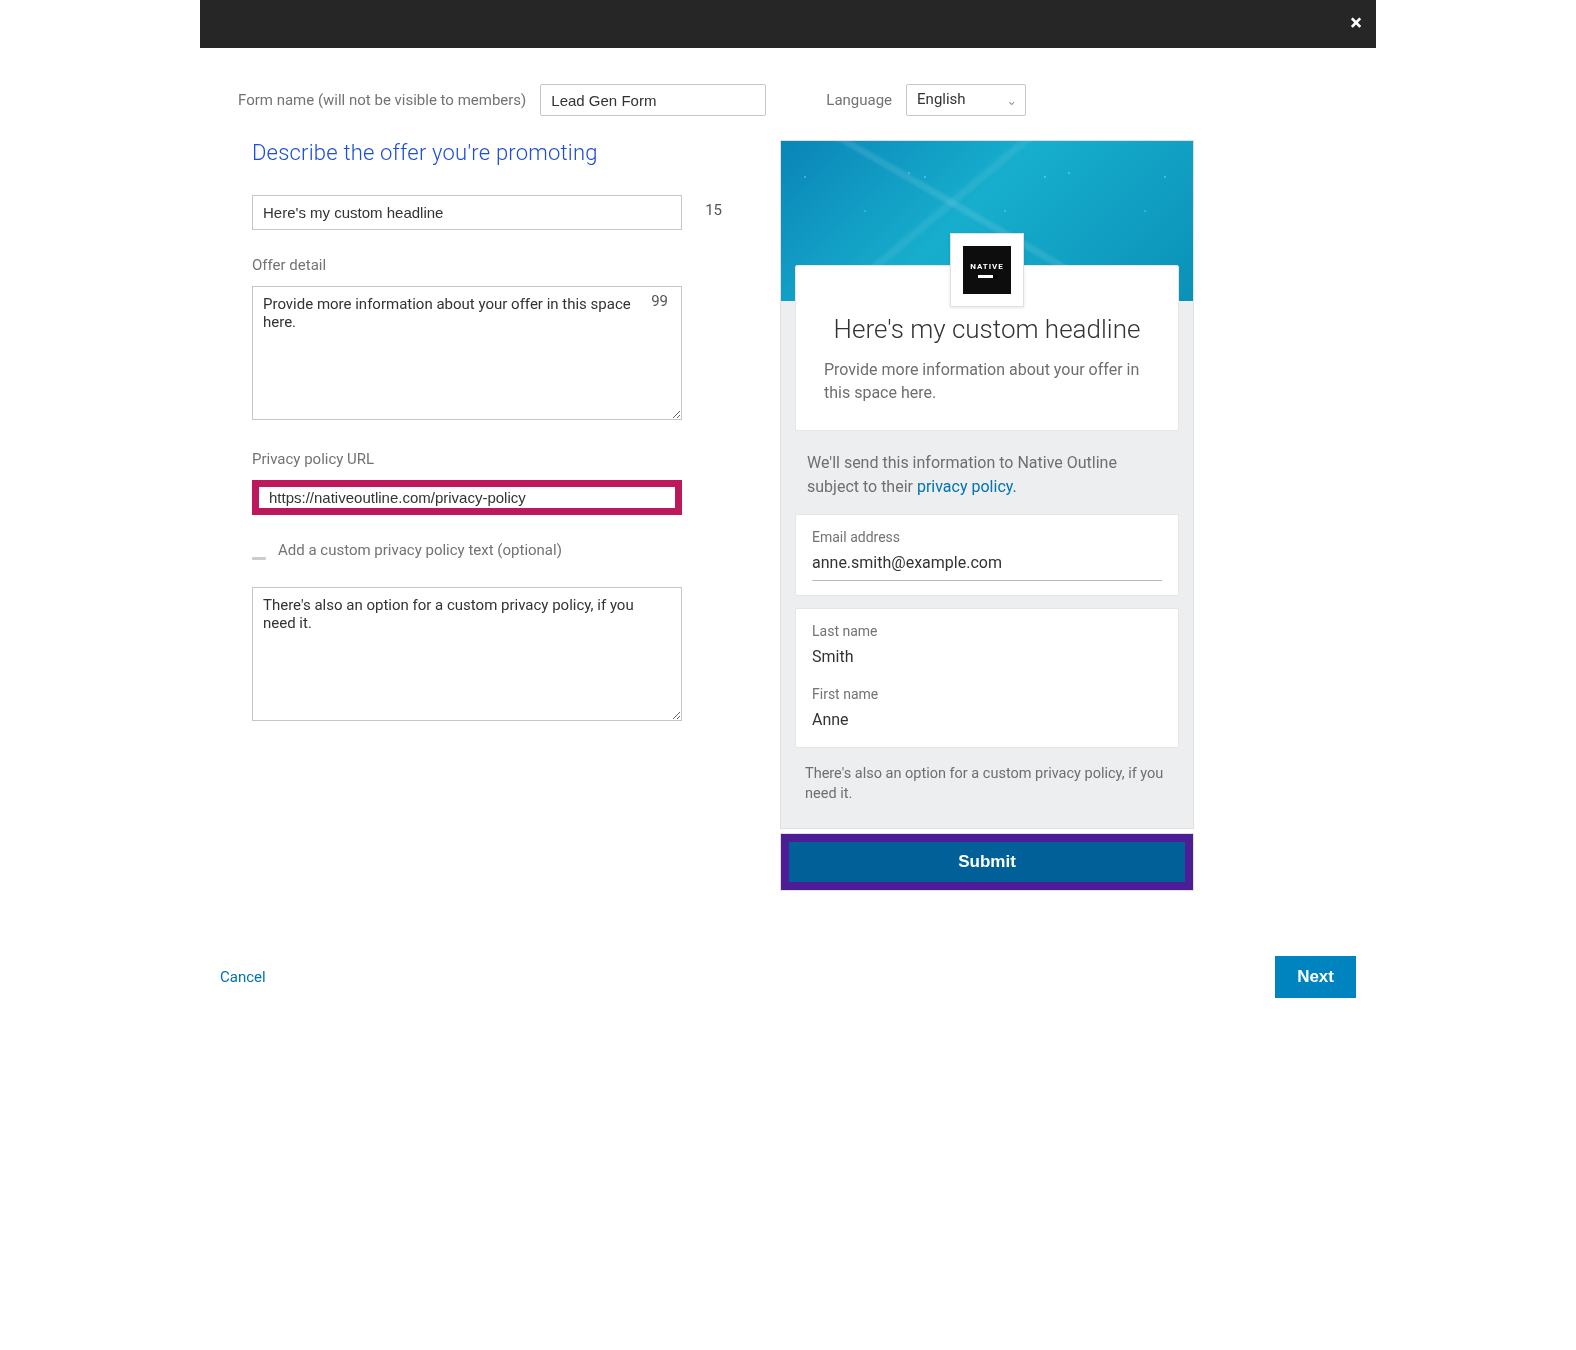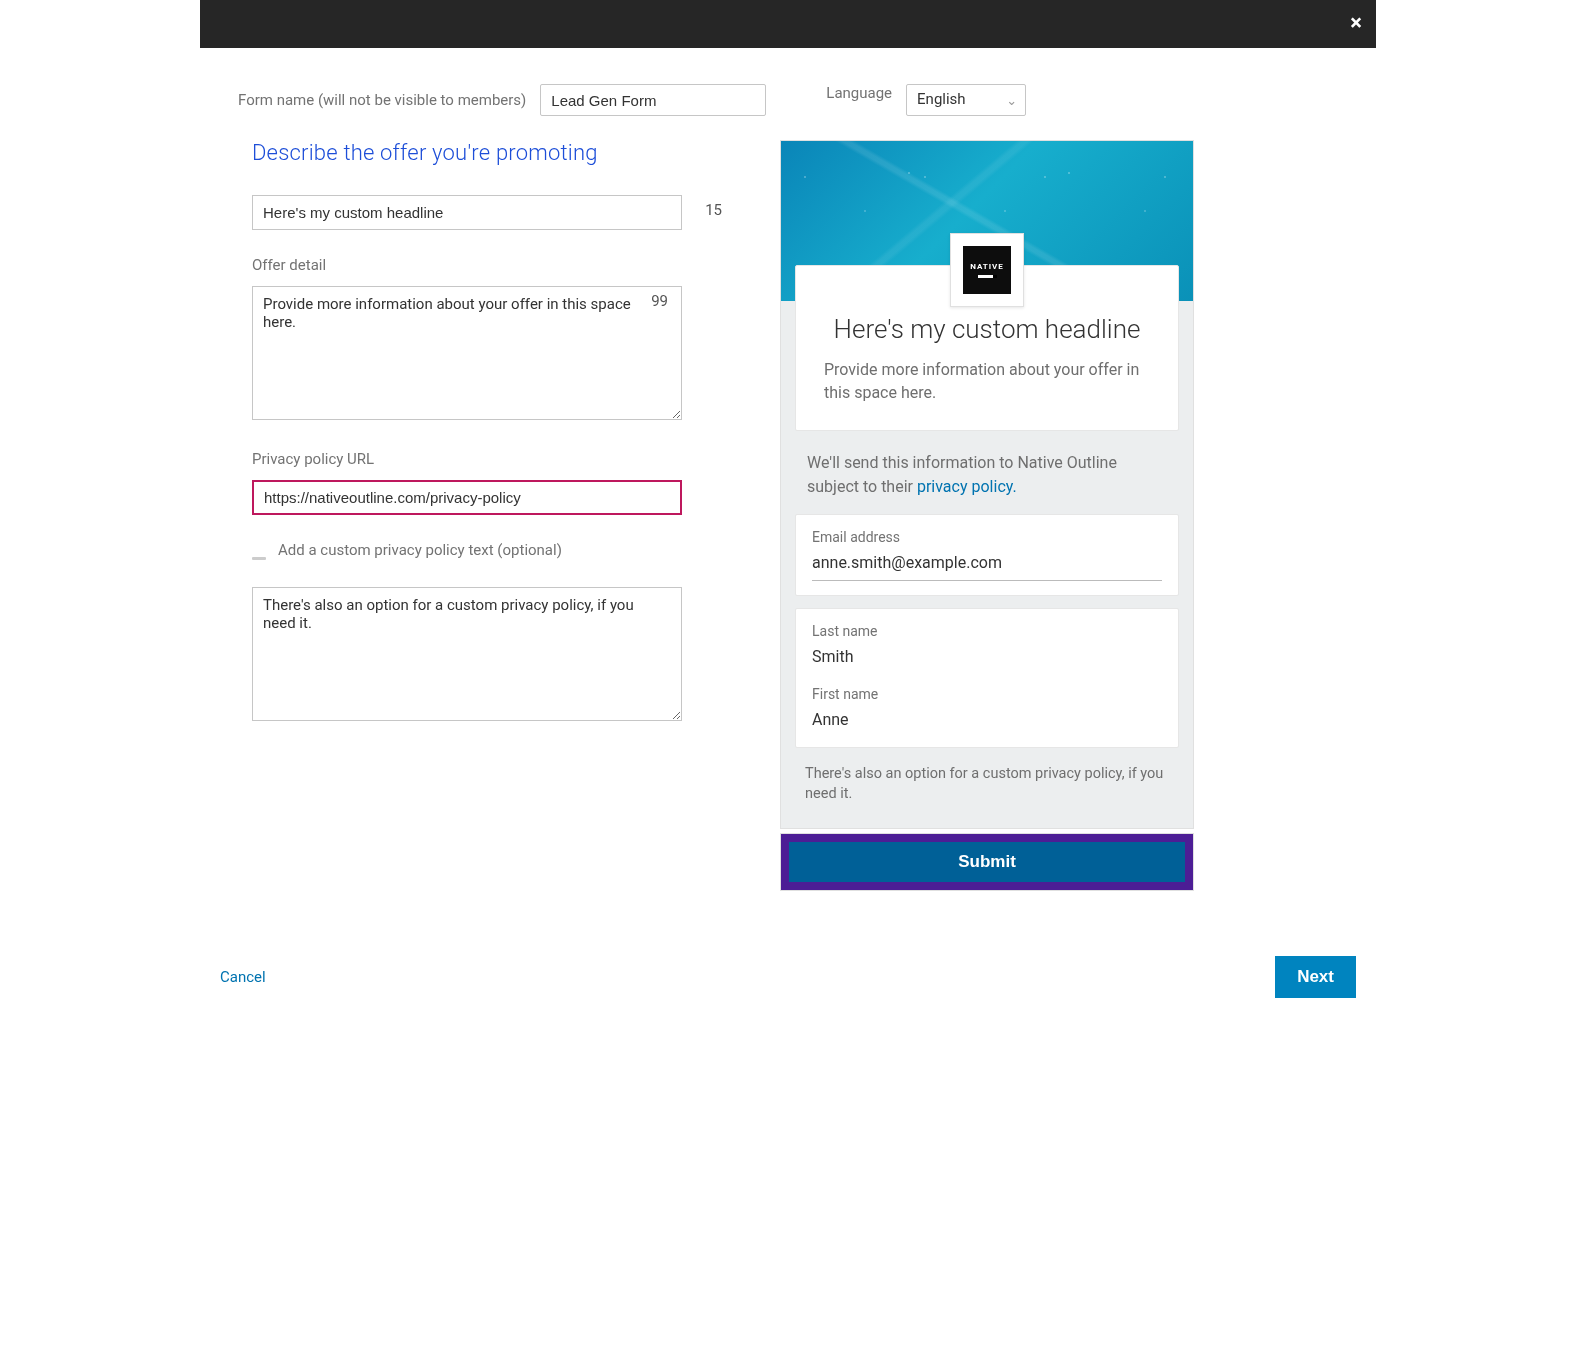--- a/index.html
+++ b/index.html
@@ -8,21 +8,21 @@
 
   
   .topbar { position: absolute; top: 0; left: 0; right: 0; height: 48px; background: #262626; }
   .close-x { position: absolute; top: 10px; right: 14px; color: #fff; font-size: 22px; font-weight: 700; cursor: pointer; }
 
   
   .header-row { padding-top: 84px; padding-left: 38px; display: flex; align-items: center; gap: 14px; }
   .header-label { font-size: 15px; color: #737373; }
   .input-text { border: 1px solid #c6c6c6; border-radius: 2px; padding: 8px 10px; font-size: 16px; color: #333; background: #fff; }
   .form-name { width: 226px; height: 32px; padding: 5px 10px; font-size:15px;}
-  .lang-wrap { margin-left: 46px; display: flex; gap: 14px; }
+  .lang-wrap { margin-left: 46px; display: flex; align-items: center; gap: 14px; }
   .select-box { position: relative; width: 120px; height: 32px; border: 1px solid #c6c6c6; border-radius: 2px; background: #fff; padding: 5px 28px 5px 10px; font-size: 15px; color: #333; cursor: pointer; }
   .select-box .chev { position: absolute; right: 8px; top: 8px; color: #999; font-size: 13px; }
 
   
   .cols { display: flex; padding: 24px 0 0 52px; gap: 48px; align-items: flex-start; min-height: 820px; }
   .left { width: 480px; }
   .right { width: 414px; }
 
   .section-title { font-size: 22px; font-weight: 300; color: #1d4ed8; margin: 0 0 30px 0; letter-spacing:0.2px; }
 
@@ -32,21 +32,21 @@
   .text-input-wrap { position: relative; }
   .text-input-wrap input.full { width: 430px; height: 35px; border:1px solid #c6c6c6; padding: 6px 48px 6px 10px; font-size:15px; color:#333; }
   .char-count { position: absolute; right: 10px; top: 6px; color: #555; font-size: 15px; }
 
   .textarea-wrap { position: relative; width: 430px; }
   .textarea-wrap textarea { width: 430px; border:1px solid #c6c6c6; padding:8px 44px 8px 10px; font-size:15px; color:#333; font-family: inherit; resize: both; }
   .ta-detail textarea { height: 134px; }
   .ta-privacy textarea { height: 134px; }
   .ta-count { position: absolute; right: 14px; top: 6px; color: #555; font-size: 15px; }
 
-  .url-input { width: 430px; height: 35px; border:2px solid #be185d; padding:6px 10px; font-size:15px; color:#333; }
+  .url-input { width: 430px; height: 35px; border:7px solid #be185d; padding:6px 10px; font-size:15px; color:#333; }
 
   .collapse-row { display: flex; align-items: center; gap: 12px; margin-bottom: 12px; }
   .minus { color:#999; width:14px; height:3px; background:#ccc; display:inline-block; border-radius:1px; }
 
   
   .preview { border:1px solid #e0e0e0; border-radius:0; overflow:visible; background:#eceeef; position: relative; }
   .preview-header { height: 160px; background: linear-gradient(135deg, #0a85b8 0%, #17aecd 45%, #0a91b8 100%); position: relative; overflow: hidden; }
   .preview-header::before { content:""; position:absolute; inset:0; background-image:
     radial-gradient(circle at 20% 30%, rgba(255,255,255,0.25) 1px, transparent 1px),
     radial-gradient(circle at 60% 50%, rgba(255,255,255,0.2) 1px, transparent 1px),

